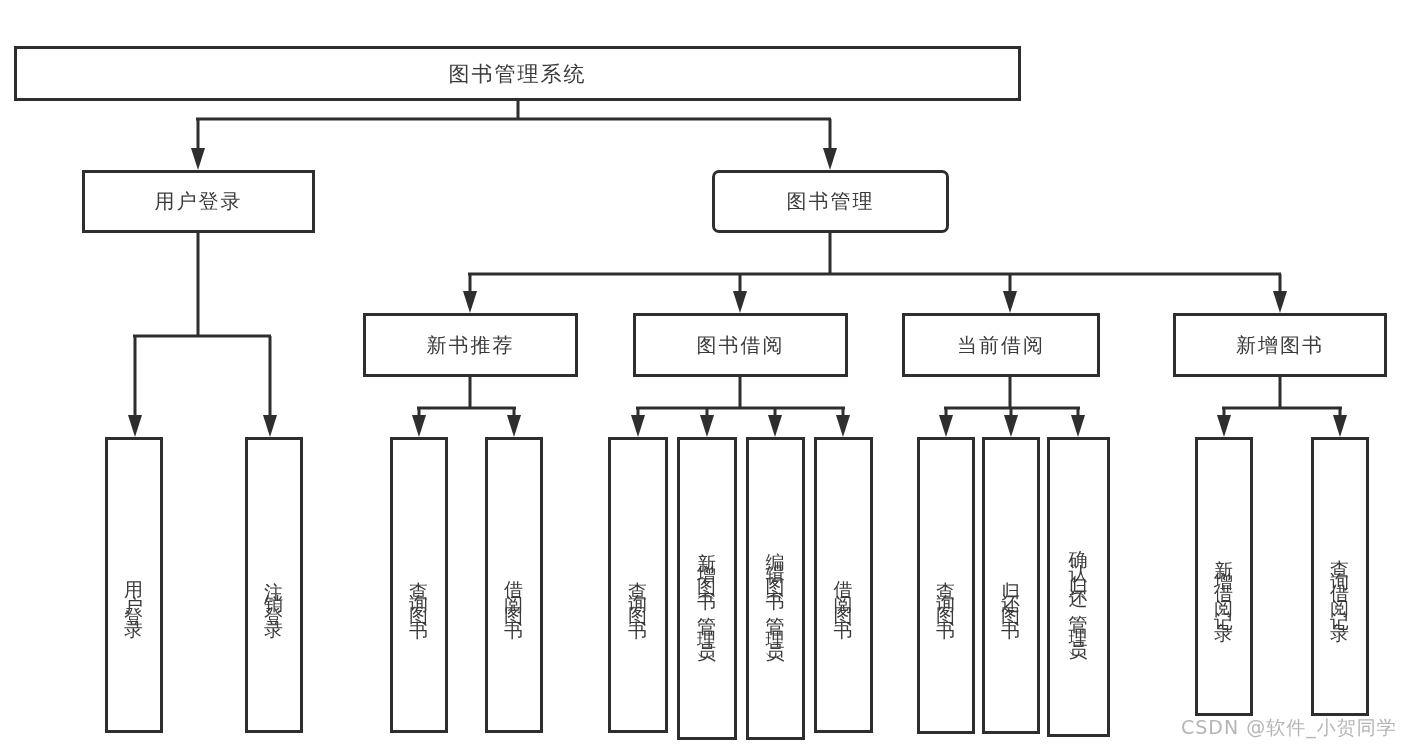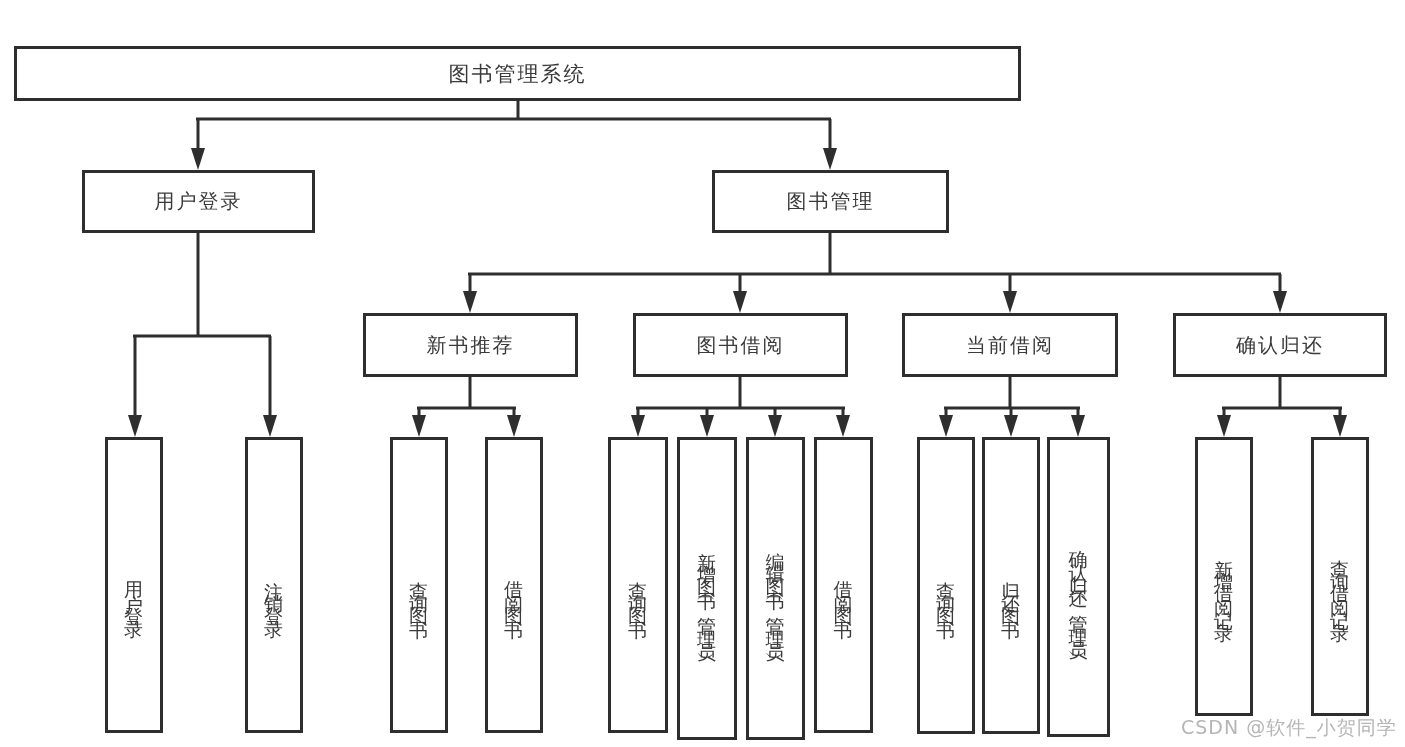--- a/index.html
+++ b/index.html
@@ -112,35 +112,35 @@
     <polygon points="1333,415 1347,415 1340,437"></polygon>
   </svg>
 
   <div class="box title-box" style="left:14px; top:13px; width:1007px; height:55px;margin-top:33px;">
     <span class="hlabel">图书管理系统</span>
   </div>
 
   <div class="box" style="left:82px; top:170px; width:233px; height:63px;">
     <span class="hlabel">用户登录</span>
   </div>
-  <div class="box" style="left:712px; top:170px; width:237px; height:63px;">
+  <div class="box" style="left:712px; top:170px; width:237px; height:63px;border-radius:7px;">
     <span class="hlabel">图书管理</span>
   </div>
 
   <div class="box" style="left:633px; top:313px; width:215px; height:64px;">
     <span class="hlabel">图书借阅</span>
   </div>
   <div class="box" style="left:363px; top:313px; width:215px; height:64px;">
     <span class="hlabel">新书推荐</span>
   </div>
-  <div class="box" style="left:902px; top:313px; width:216px; height:64px;">
+  <div class="box" style="left:902px; top:313px; width:198px; height:64px;">
     <span class="hlabel">当前借阅</span>
   </div>
   <div class="box" style="left:1173px; top:313px; width:214px; height:64px;">
-    <span class="hlabel">确认归还</span>
+    <span class="hlabel">新增图书</span>
   </div>
 
   <div class="box" style="left:105px; top:437px; width:58px; height:296px;">
     <span class="vtext">用户登录</span>
   </div>
   <div class="box" style="left:245px; top:437px; width:58px; height:296px;">
     <span class="vtext">注销登录</span>
   </div>
 
   <div class="box" style="left:390px; top:437px; width:58px; height:296px;">

